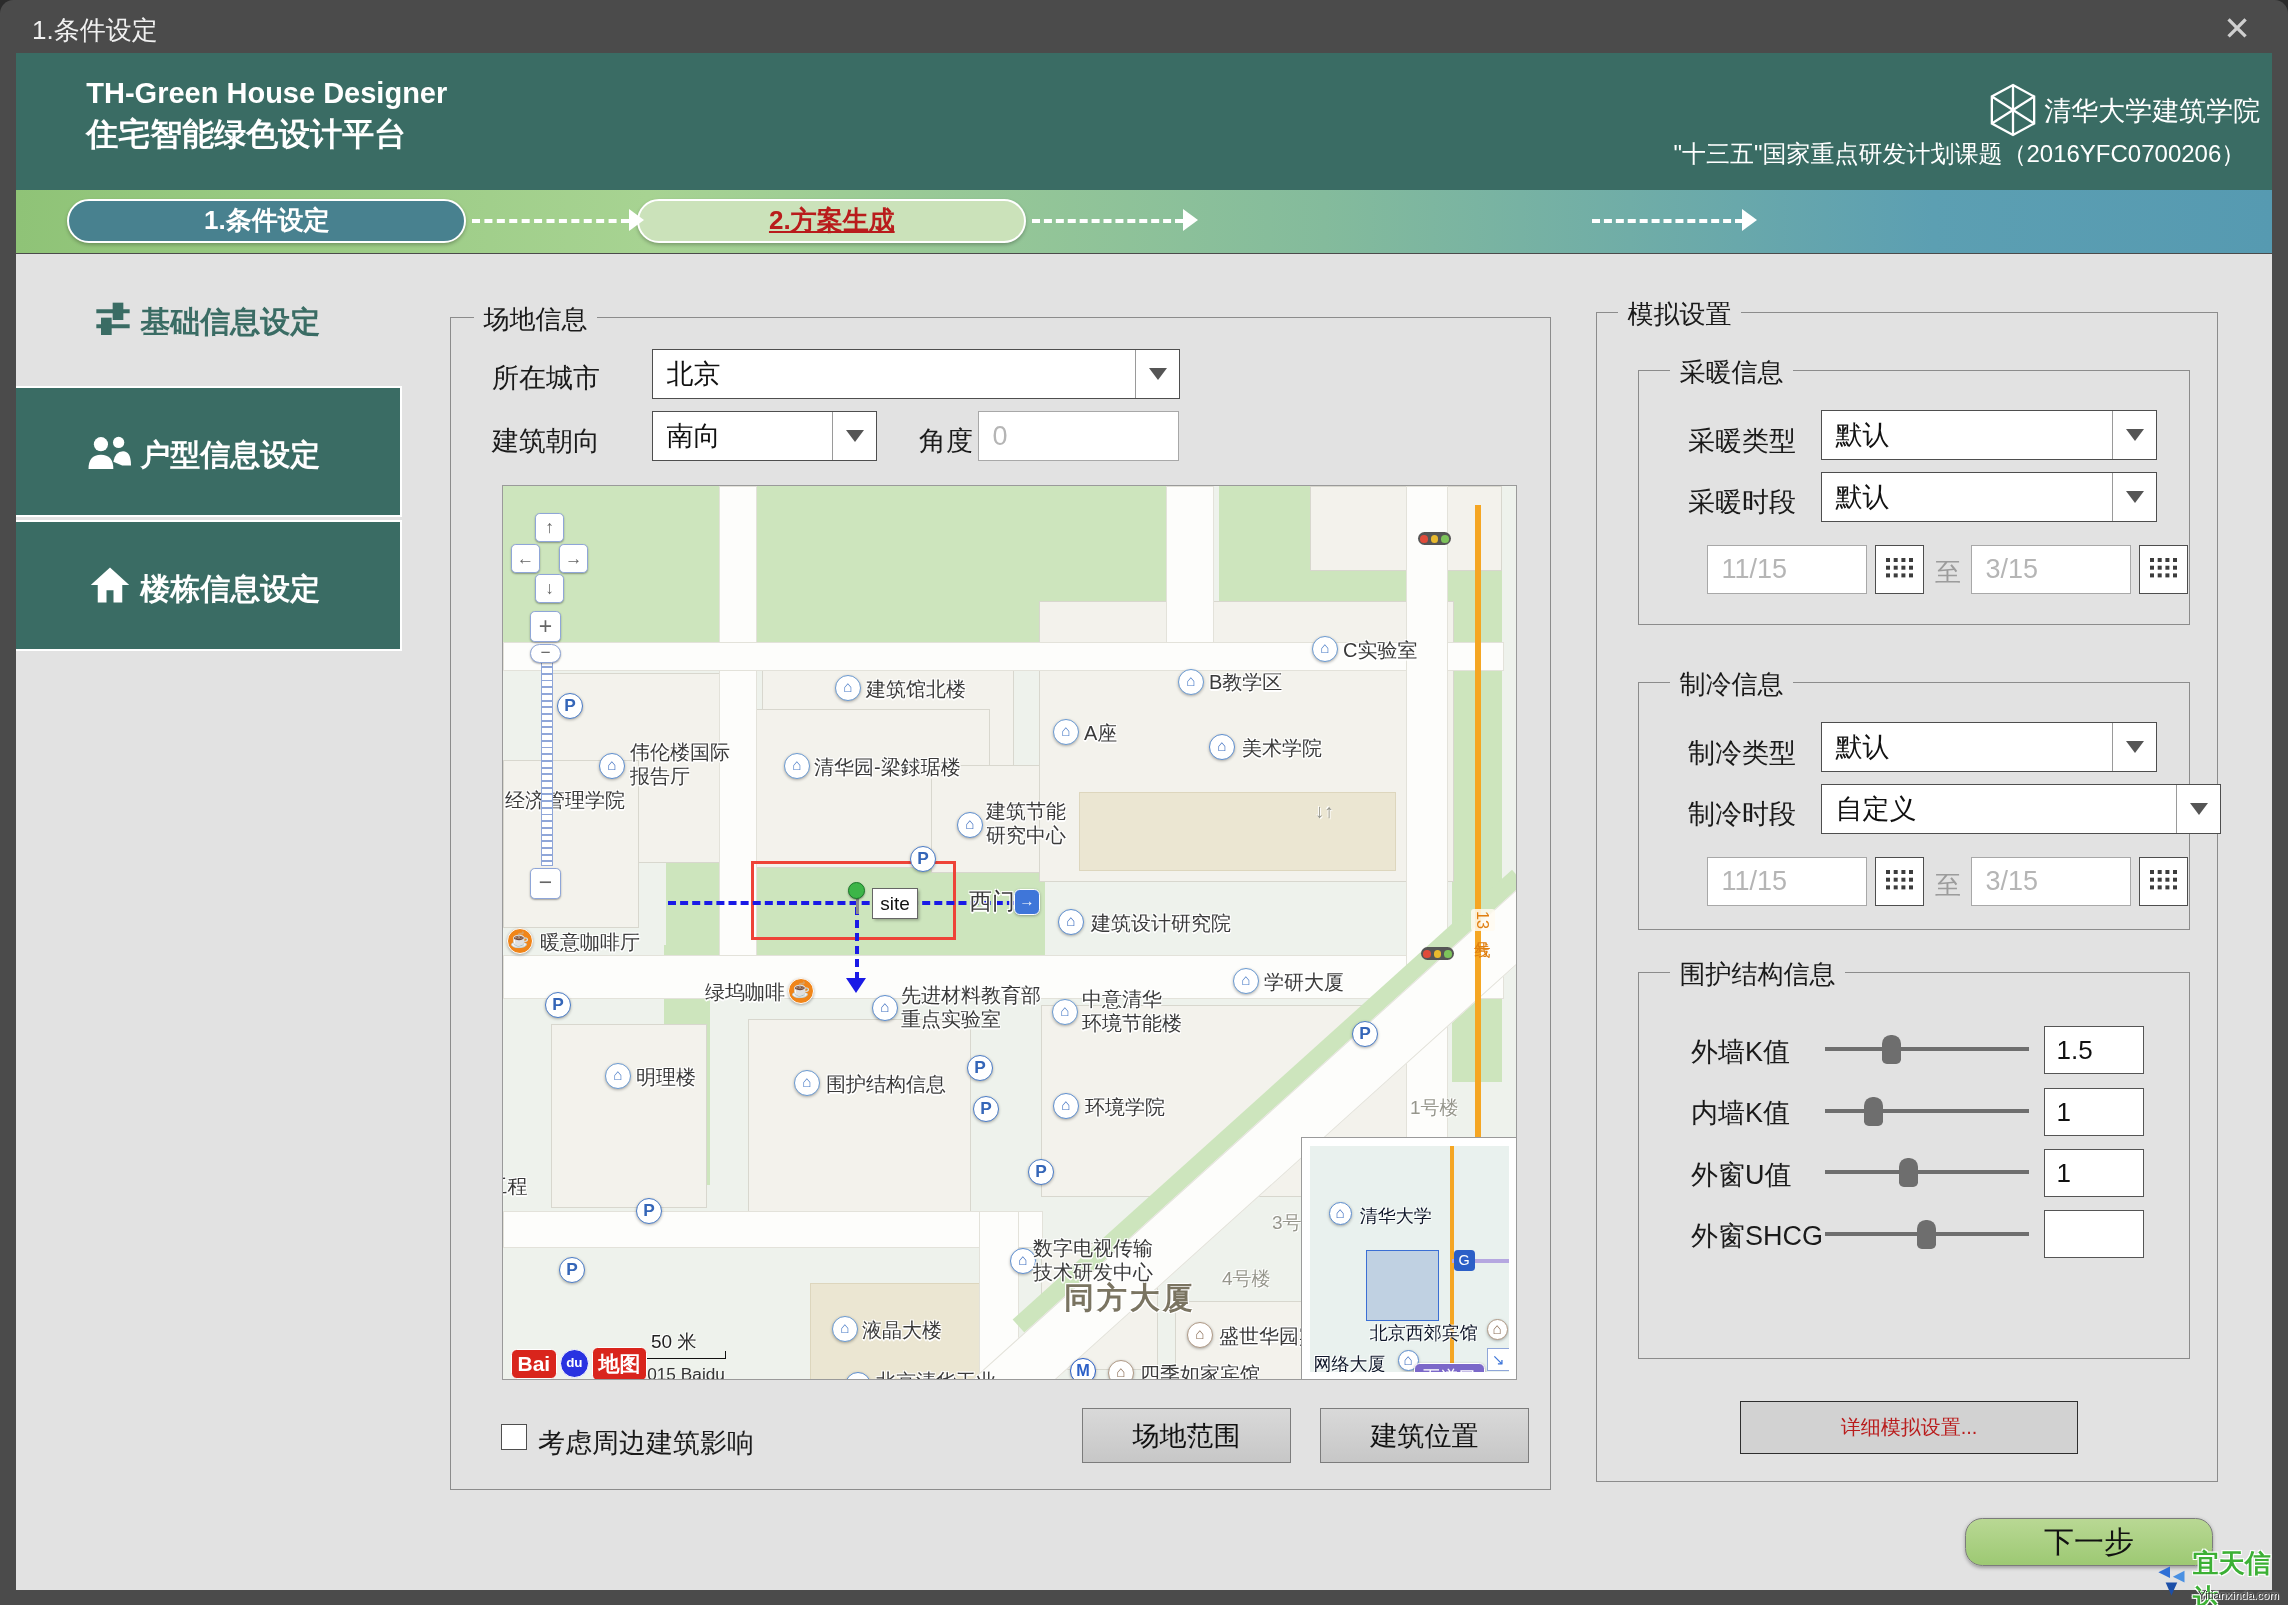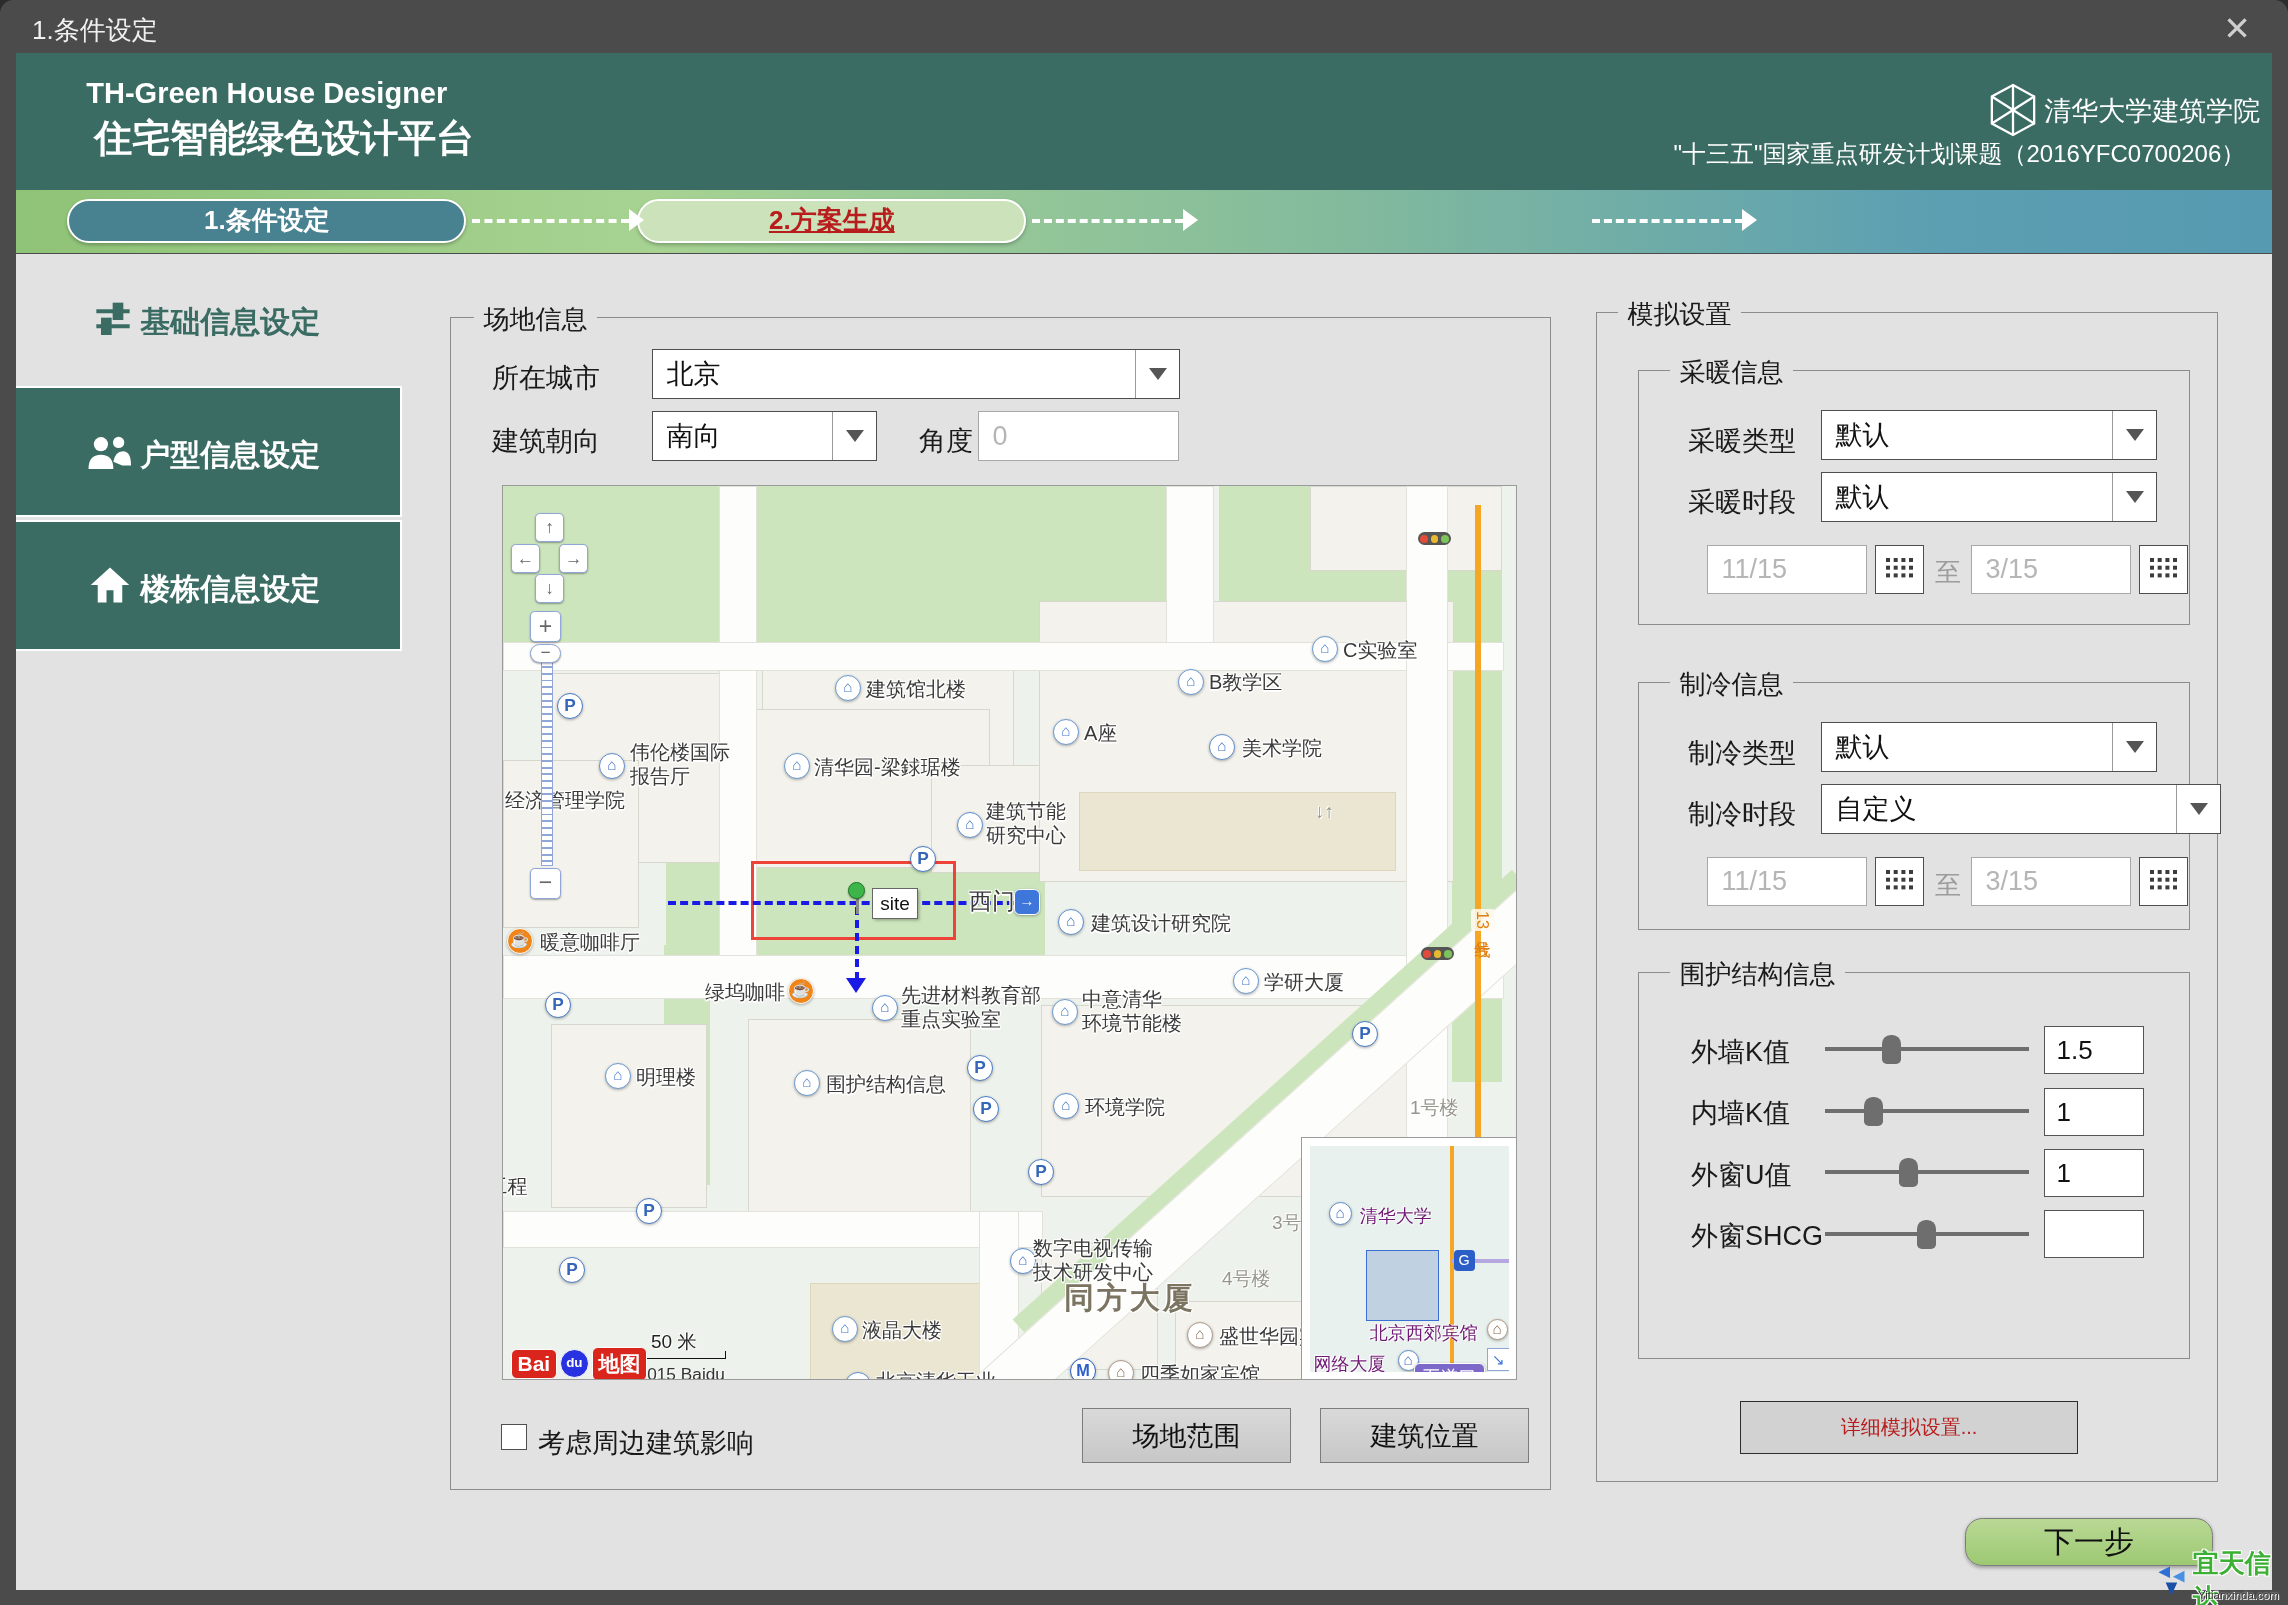--- a/index.html
+++ b/index.html
@@ -11,21 +11,21 @@
 
   
   .titlebar-text { left:32px; top:12.5px; font-size:26px; color:#f0f0f0; }
   .close-x { left:2214px; top:7.7px; width:46px; height:42px; color:#cfcfcf; font-size:33px;
              text-align:center; line-height:42px; cursor:pointer; }
   .win-content { left:16.3px; top:254px; width:2256px; height:1336px; background:#e2e2e2; }
 
   
   .header { left:16.3px; top:53px; width:2256px; height:137px; background:#3a6c64; }
   .app-en { left:70px; top:24px; font-size:29px; font-weight:bold; color:#fff; }
-  .app-zh { left:70px; top:60px; font-size:38px; font-weight:bold; color:#fff;margin-left:8px; }
+  .app-zh { left:70px; top:60px; font-size:32px; font-weight:bold; color:#fff; }
   .org-text { left:2028px; top:40px; font-size:27px; color:#fff; }
   .proj-text { right:27px; top:85px; font-size:24px; color:#fff; }
 
   
   .stepbar { left:16.3px; top:190px; width:2256px; height:63px;
     background:linear-gradient(90deg,#8fc377 0%,#a7d392 28%,#84bb9c 58%,#5c9fb2 85%,#569ab1 100%); }
   .pill { position:absolute; top:8.6px; height:44px; border:2.9px solid #fff; border-radius:25px;
     display:flex; align-items:center; justify-content:center; font-size:26px; font-weight:bold;
     box-shadow:0 1.9px 3.8px rgba(0,0,0,.25); cursor:pointer; }
   .pill-1 { background:#48818f; color:#fff; } .pill-2 { background:#cbe2ba; color:#b91c1c;text-decoration:underline; }
@@ -108,21 +108,21 @@
   .site-label { position:absolute; width:46px; height:31px; background:#fff; border:1.9px solid #666; font-size:19px; color:#111;
     display:flex; align-items:center; justify-content:center; box-shadow:1.9px 1.9px 2.9px rgba(0,0,0,.3); }
   .scaletext { position:absolute; font-size:19px; color:#222; text-shadow:1px 1px 0 #fff,-1px -1px 0 #fff; }
   .scalebar { position:absolute; width:102px; height:7.7px; border:1.9px solid #111; border-top:none; }
   .copyr { position:absolute; font-size:17.3px; color:#333; text-shadow:1px 1px 0 #fff; }
   .bdlogo { position:absolute; display:flex; align-items:center; gap:2.9px; font-weight:bold; }
   .bdlogo .r { background:#d9251c; color:#fff; font-size:21px; padding:1.9px 5.8px; border-radius:5.8px; border:1.9px solid #fff; }
   .bdlogo .paw { width:29px; height:29px; border-radius:50%; background:#2932e1; border:1.9px solid #fff; color:#fff; font-size:13.4px; text-align:center; line-height:25px; }
   .inset { position:absolute; left:798px; top:651px; width:217px; height:244px; background:#fff; border:1px solid #9a9a9a; padding:7.7px; }
   .inset-map { position:relative; width:100%; height:100%; background:#e9f1ee; overflow:hidden; }
-  .ilbl { position:absolute; font-size:18px; color:#701a75; white-space:nowrap; text-shadow:-1px -1px 0 #fff,1px 1px 0 #fff; }
+  .ilbl { position:absolute; font-size:18px; color:#0f172a; white-space:nowrap; text-shadow:-1px -1px 0 #fff,1px 1px 0 #fff; }
   .wudaokou { position:absolute; background:#7b68c9; border:1.9px solid #fff; border-radius:5.8px; color:#fff; font-size:18px;
     padding:1px 7.7px; box-shadow:0 1px 2.9px rgba(0,0,0,.4); }
   .expand { position:absolute; width:23px; height:23px; background:#fff; border:1px solid #8fa6d8; color:#3f76d9;
     font-size:15.4px; text-align:center; line-height:21px; cursor:pointer; }
 
   
   .wm { left:2154px; top:1556px; width:134px; height:49px; display:flex; align-items:center; gap:3.8px; }
   .wm-name { font-size:26px; font-weight:bold; color:#3cb035; text-shadow:-1px -1px 0 #fff,1px -1px 0 #fff,-1px 1px 0 #fff,1px 1px 0 #fff; }
   .wm-domain { position:absolute; left:44px; top:33px; font-size:11.5px; color:#333; text-shadow:0 0 1.9px #fff,1px 1px 0 #fff; }
 </style>

